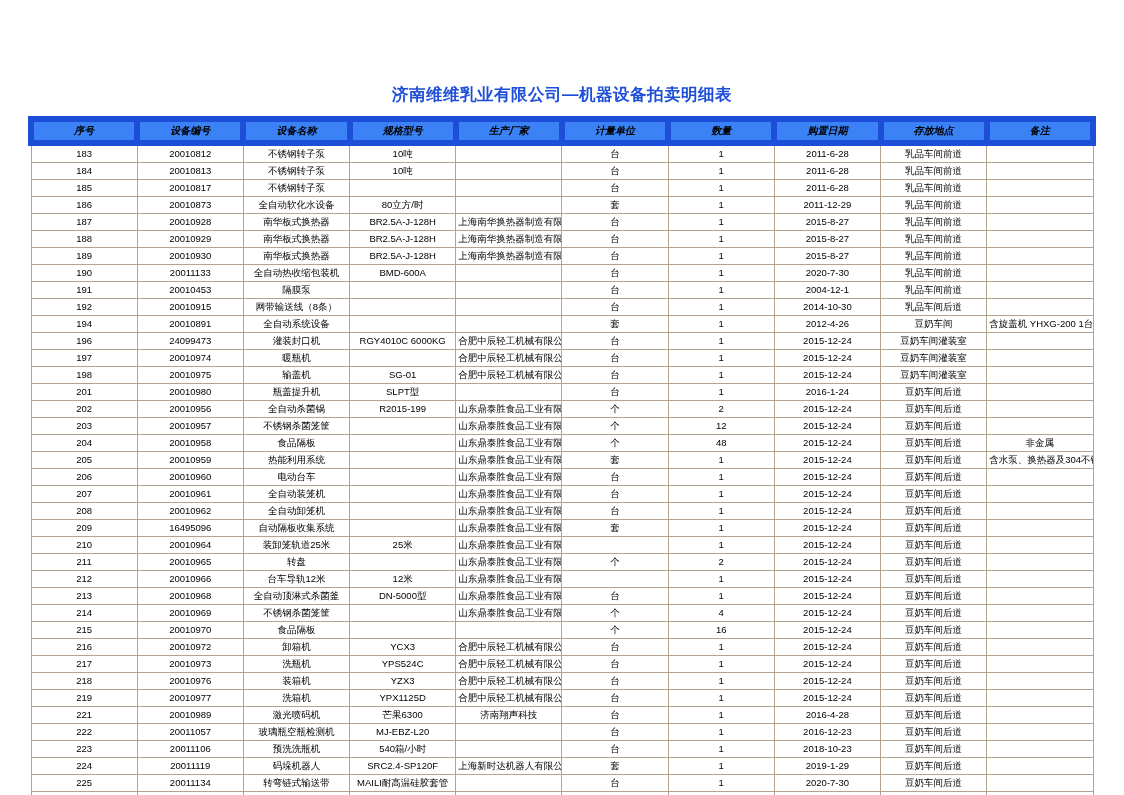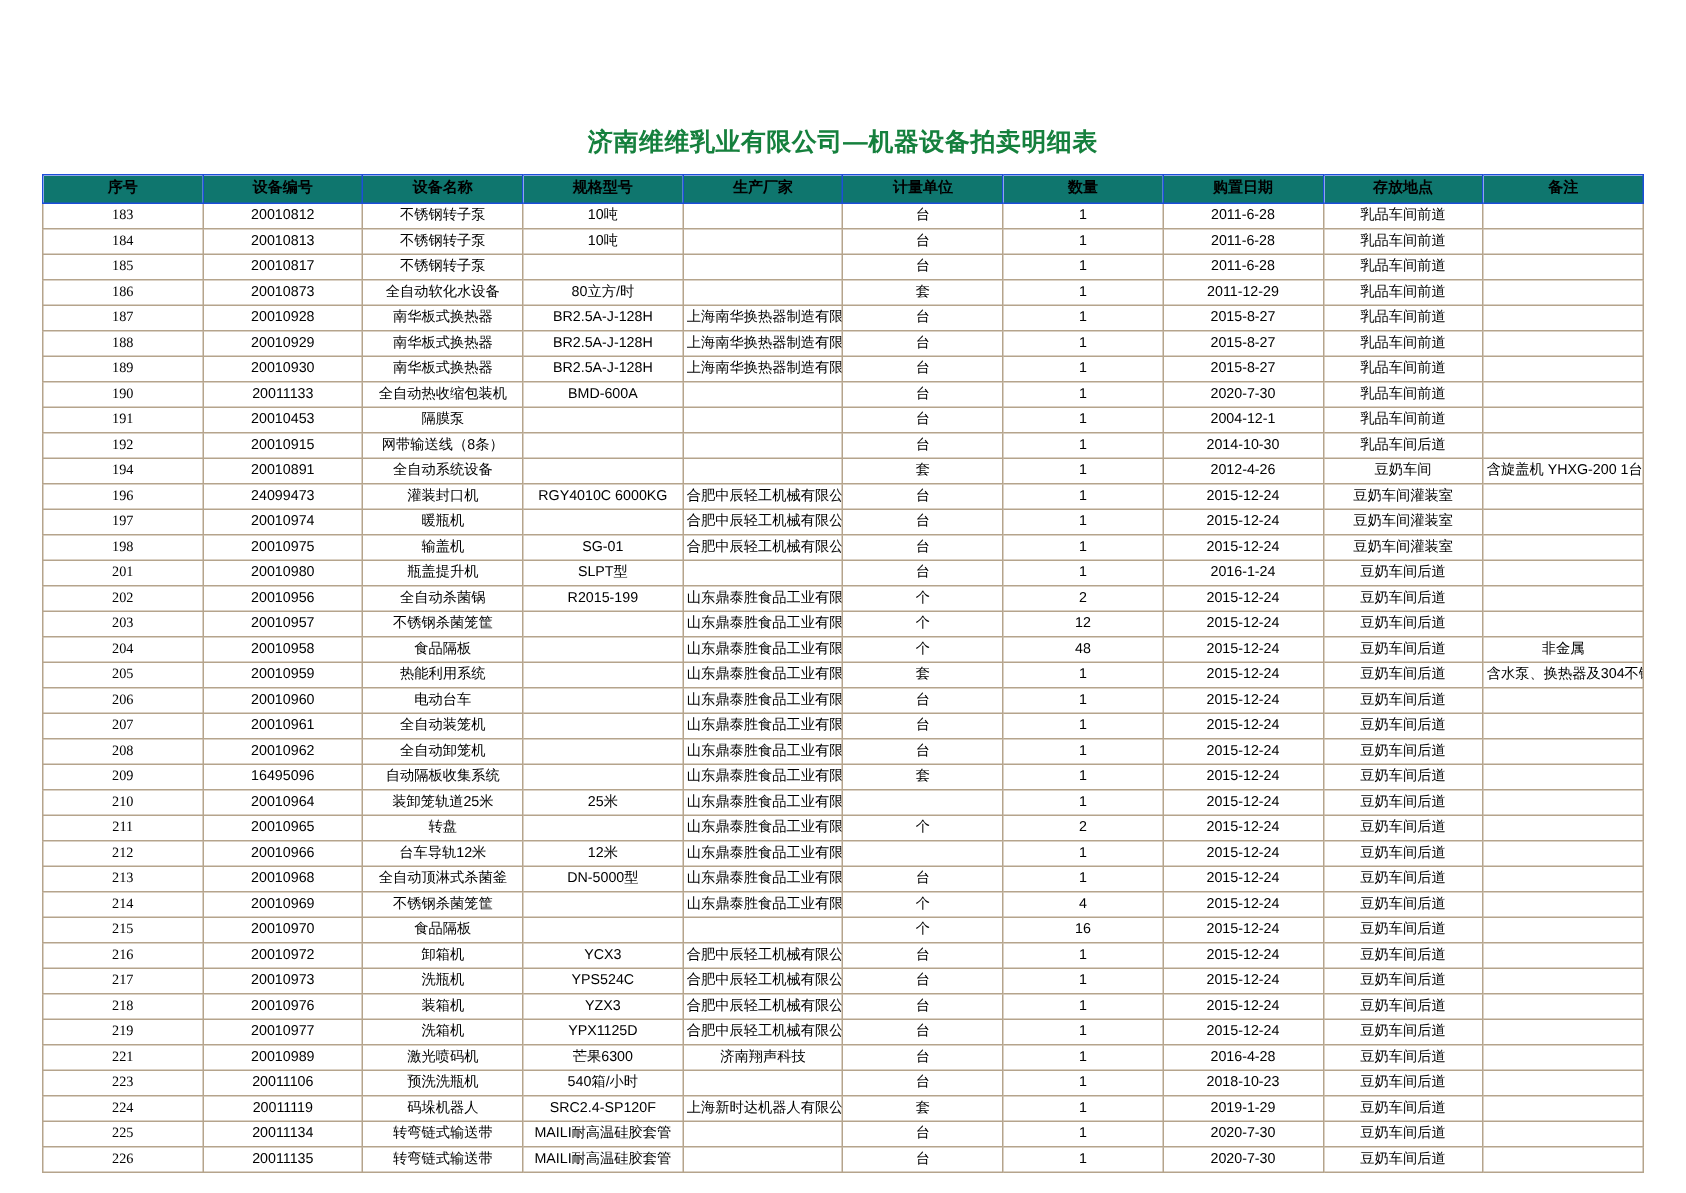--- a/index.html
+++ b/index.html
@@ -21,49 +21,50 @@
     box-sizing: border-box;
     padding: 0 28px;
   }
   .doc-title {
     text-align: center;
     font-size: 16.5px;
     font-weight: bold;
     letter-spacing: 0.5px;
     margin-top: 84px;
     margin-bottom: 10px;
-    color: #15803d;
+    color: #1d4ed8;
   }
   table.sheet {
     border-collapse: collapse;
     width: 1068px;
     margin: 0 auto;
     table-layout: fixed;
   }
   table.sheet th, table.sheet td {
     border: 1px solid #b5a48c;
     font-size: 9.5px;
     line-height: 1.15;
     padding: 1px 2px;
     text-align: center;
     vertical-align: middle;
     overflow: hidden;
     white-space: nowrap;
   }
   table.sheet thead th {
-    background: #0f766e;
+    background: #3b82f6;
     font-weight: bold;
     font-size: 10px;
     height: 16px;
-    border: 1px solid #1d4ed8;
+    border: 6px solid #1d4ed8;
+    font-style: italic;
   }
   table.sheet tbody td {
     height: 14px;
   }
-  td.c-seq { width: 32px; font-family: Liberation Serif, serif; }
+  td.c-seq { width: 32px; }
   td.c-code { width: 62px; }
   td.c-name { width: 182px; }
   td.c-model { width: 176px; }
   td.c-maker { width: 210px; }
   td.c-unit { width: 48px; }
   td.c-qty { width: 36px; }
   td.c-date { width: 74px; }
   td.c-loc { width: 120px; }
   td.c-note { width: 128px; font-size: 8.5px; white-space: normal; line-height: 1.1; }
   .tall td { height: 28px; }
@@ -493,20 +494,32 @@
           <td class="c-name">激光喷码机</td>
           <td class="c-model">芒果6300</td>
           <td class="c-maker">济南翔声科技</td>
           <td class="c-unit">台</td>
           <td class="c-qty">1</td>
           <td class="c-date">2016-4-28</td>
           <td class="c-loc">豆奶车间后道</td>
           <td class="c-note"></td>
         </tr>
         <tr>
+          <td class="c-seq">222</td>
+          <td class="c-code">20011057</td>
+          <td class="c-name">玻璃瓶空瓶检测机</td>
+          <td class="c-model">MJ-EBZ-L20</td>
+          <td class="c-maker"></td>
+          <td class="c-unit">台</td>
+          <td class="c-qty">1</td>
+          <td class="c-date">2016-12-23</td>
+          <td class="c-loc">豆奶车间后道</td>
+          <td class="c-note"></td>
+        </tr>
+        <tr>
           <td class="c-seq">223</td>
           <td class="c-code">20011106</td>
           <td class="c-name">预洗洗瓶机</td>
           <td class="c-model">540箱/小时</td>
           <td class="c-maker"></td>
           <td class="c-unit">台</td>
           <td class="c-qty">1</td>
           <td class="c-date">2018-10-23</td>
           <td class="c-loc">豆奶车间后道</td>
           <td class="c-note"></td>

